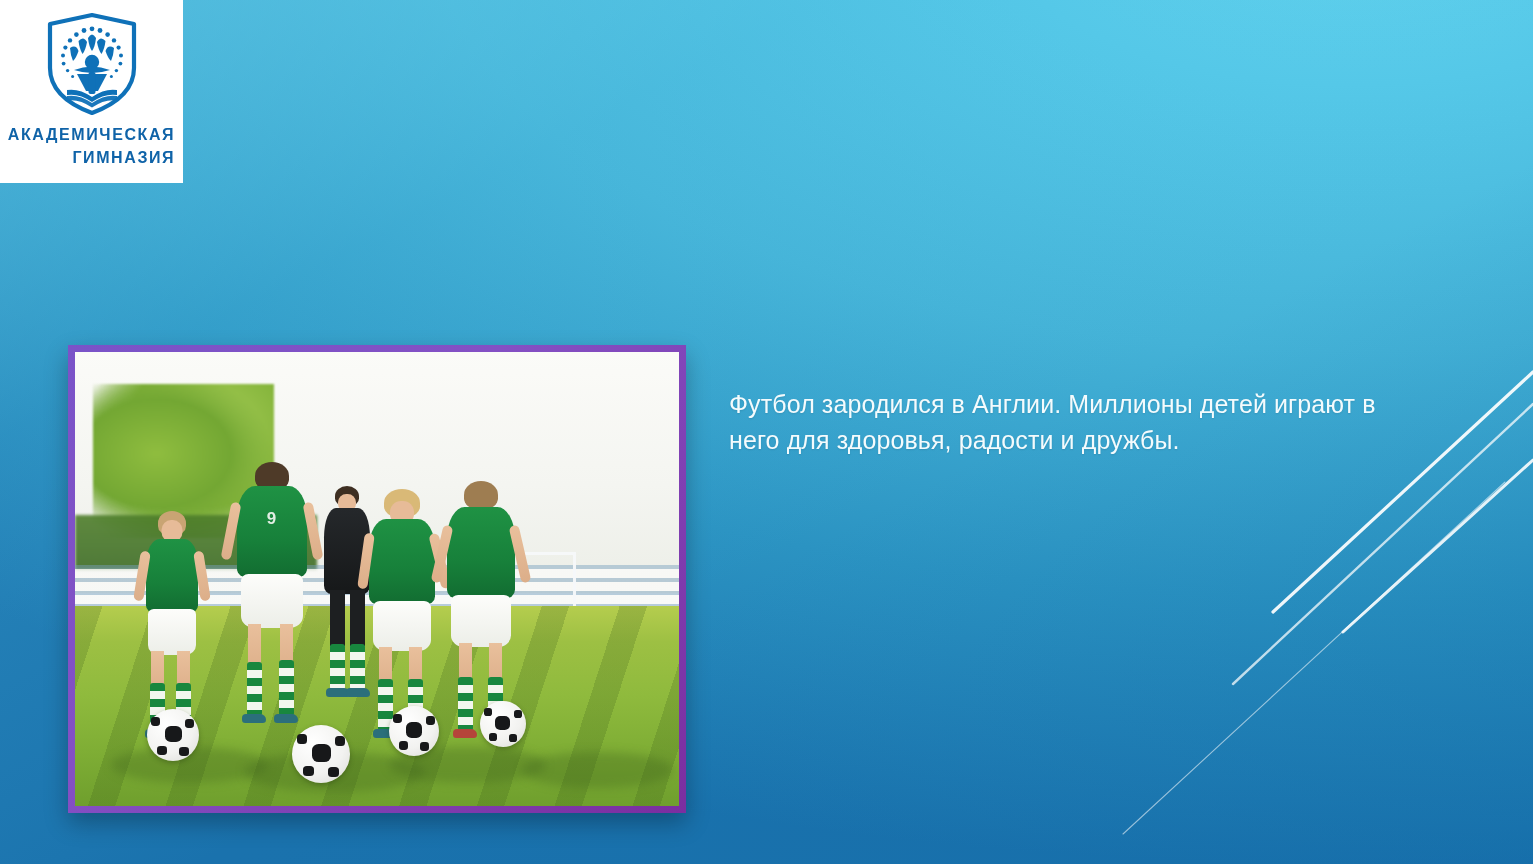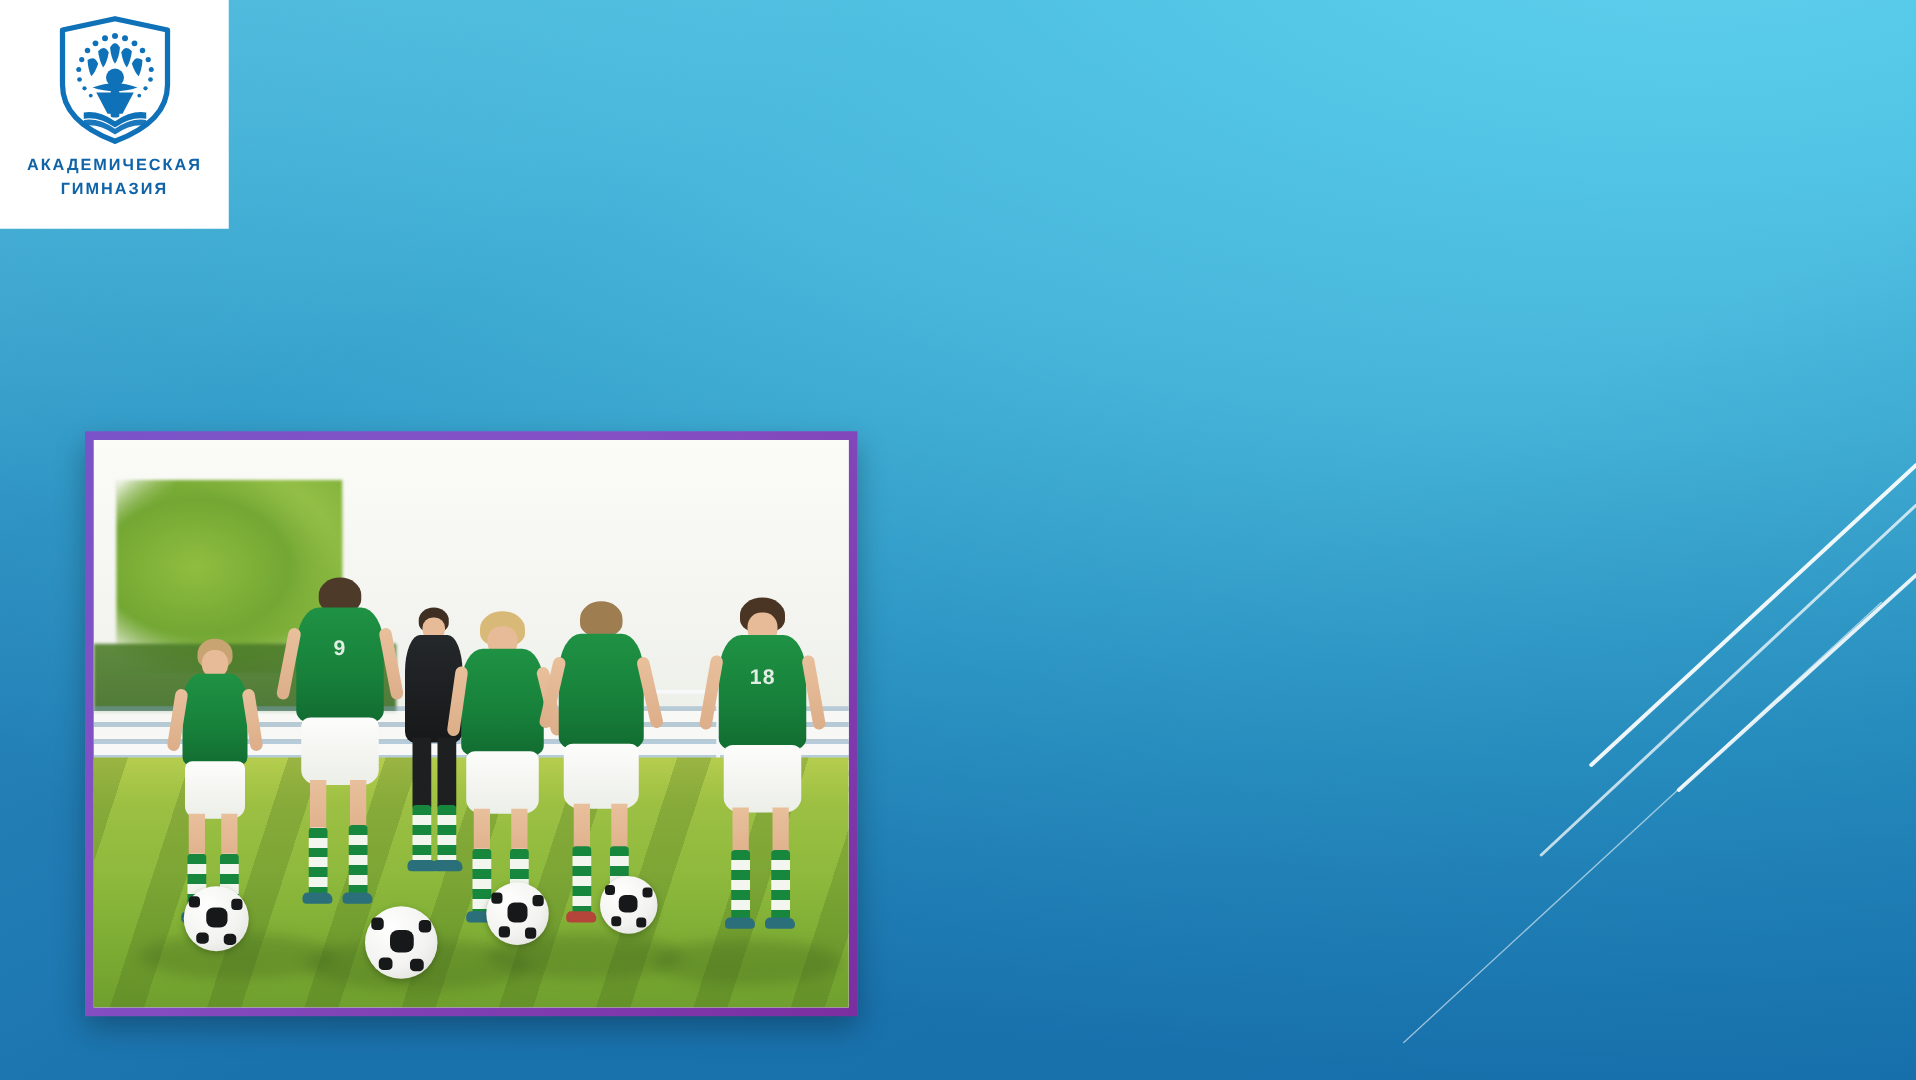--- a/index.html
+++ b/index.html
@@ -40,23 +40,23 @@
     display: flex;
     flex-direction: column;
     align-items: center;
     justify-content: flex-start;
     padding-top: 12px;
     box-sizing: border-box;
   }
   .logo-mark { width: 96px; height: 104px; display: block; }
   .logo-wordmark {
     margin-top: 7px;
-    text-align: center;
+    text-align: right;
     color: #0f63a8;
-    font-size: 13px;
+    font-size: 16px;
     font-weight: bold;
     letter-spacing: 1.6px;
     line-height: 1.45;
     font-family: "Liberation Sans", sans-serif;
   }
   .logo-wordmark .l2 { display: block; }
 
   
   .title {
     position: absolute;
@@ -352,36 +352,20 @@
         <div class="arm" style="right:0;top:44px;height:58px;transform:rotate(-13deg);"></div>
         <div class="shorts" style="top:114px;width:60px;height:52px;"></div>
         <div class="leg" style="left:22px;top:162px;height:36px;"></div>
         <div class="leg" style="left:52px;top:162px;height:36px;"></div>
         <div class="sock" style="left:21px;top:196px;height:54px;"></div>
         <div class="sock" style="left:51px;top:196px;height:54px;"></div>
         <div class="boot" style="left:16px;top:248px;background:#b5443a;"></div>
         <div class="boot" style="left:46px;top:248px;background:#b5443a;"></div>
       </div>
 
-      <div class="player" style="left:81%;bottom:8%;width:92px;height:292px;">
-        <div class="hair" style="top:0;width:36px;height:28px;background:#4a3524;"></div>
-        <div class="face" style="top:12px;width:24px;height:25px;"></div>
-        <div class="torso" style="top:30px;width:70px;height:92px;">
-          <span class="num">18</span>
-        </div>
-        <div class="arm" style="left:0;top:46px;height:60px;transform:rotate(10deg);"></div>
-        <div class="arm" style="right:0;top:46px;height:60px;transform:rotate(-10deg);"></div>
-        <div class="shorts" style="top:118px;width:62px;height:54px;"></div>
-        <div class="leg" style="left:22px;top:168px;height:36px;"></div>
-        <div class="leg" style="left:54px;top:168px;height:36px;"></div>
-        <div class="sock" style="left:21px;top:202px;height:56px;"></div>
-        <div class="sock" style="left:53px;top:202px;height:56px;"></div>
-        <div class="boot" style="left:16px;top:256px;"></div>
-        <div class="boot" style="left:48px;top:256px;"></div>
-      </div>
 
       <div class="ball" style="left:12%;bottom:10%;width:52px;height:52px;">
         <i style="left:18px;top:17px;width:17px;height:16px;"></i>
         <i style="left:4px;top:8px;width:9px;height:9px;"></i>
         <i style="left:38px;top:10px;width:9px;height:9px;"></i>
         <i style="left:10px;top:37px;width:10px;height:9px;"></i>
         <i style="left:32px;top:38px;width:10px;height:9px;"></i>
       </div>
       <div class="ball" style="left:36%;bottom:5%;width:58px;height:58px;">
         <i style="left:20px;top:19px;width:19px;height:18px;"></i>
@@ -400,20 +384,21 @@
       <div class="ball" style="left:67%;bottom:13%;width:46px;height:46px;">
         <i style="left:15px;top:15px;width:15px;height:14px;"></i>
         <i style="left:4px;top:7px;width:8px;height:8px;"></i>
         <i style="left:34px;top:9px;width:8px;height:8px;"></i>
         <i style="left:9px;top:32px;width:8px;height:8px;"></i>
         <i style="left:29px;top:33px;width:8px;height:8px;"></i>
       </div>
     </div>
   </div>
 
+  <p class="body-copy">Футбол зародился в Англии. Миллионы детей играют в него для здоровья, радости и дружбы.</p>
 
   <div class="streaks">
     <svg width="420" height="500" viewBox="0 0 420 500" xmlns="http://www.w3.org/2000/svg" aria-hidden="true">
       <g stroke="#ffffff" fill="none" stroke-linecap="round">
         <line x1="420" y1="8" x2="160" y2="248" stroke-width="3.2" opacity="0.92"></line>
         <line x1="420" y1="40" x2="120" y2="320" stroke-width="2.4" opacity="0.72"></line>
         <line x1="420" y1="96" x2="230" y2="268" stroke-width="3.0" opacity="0.88"></line>
         <line x1="392" y1="118" x2="10" y2="470" stroke-width="1.1" opacity="0.55"></line>
       </g>
     </svg>

